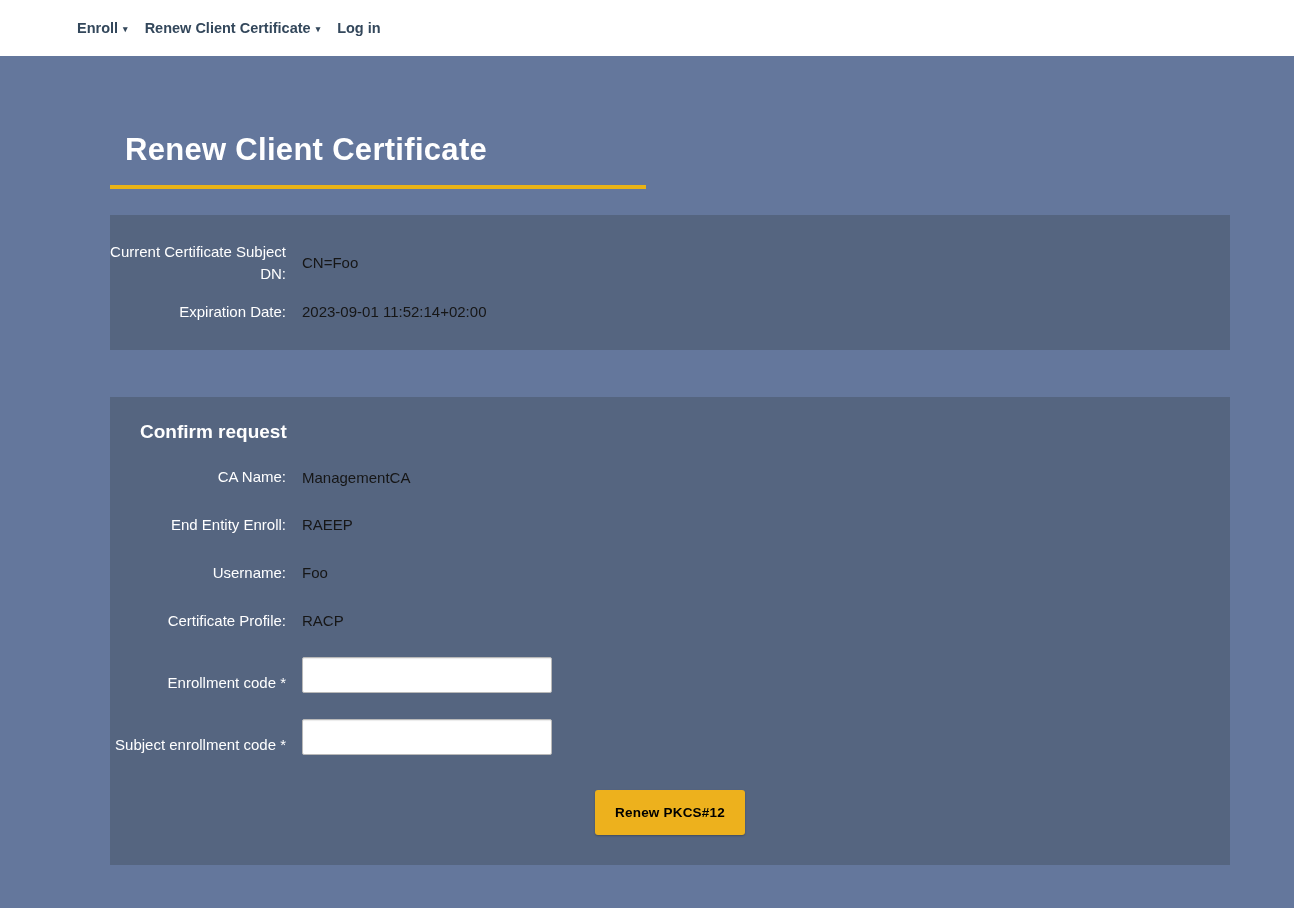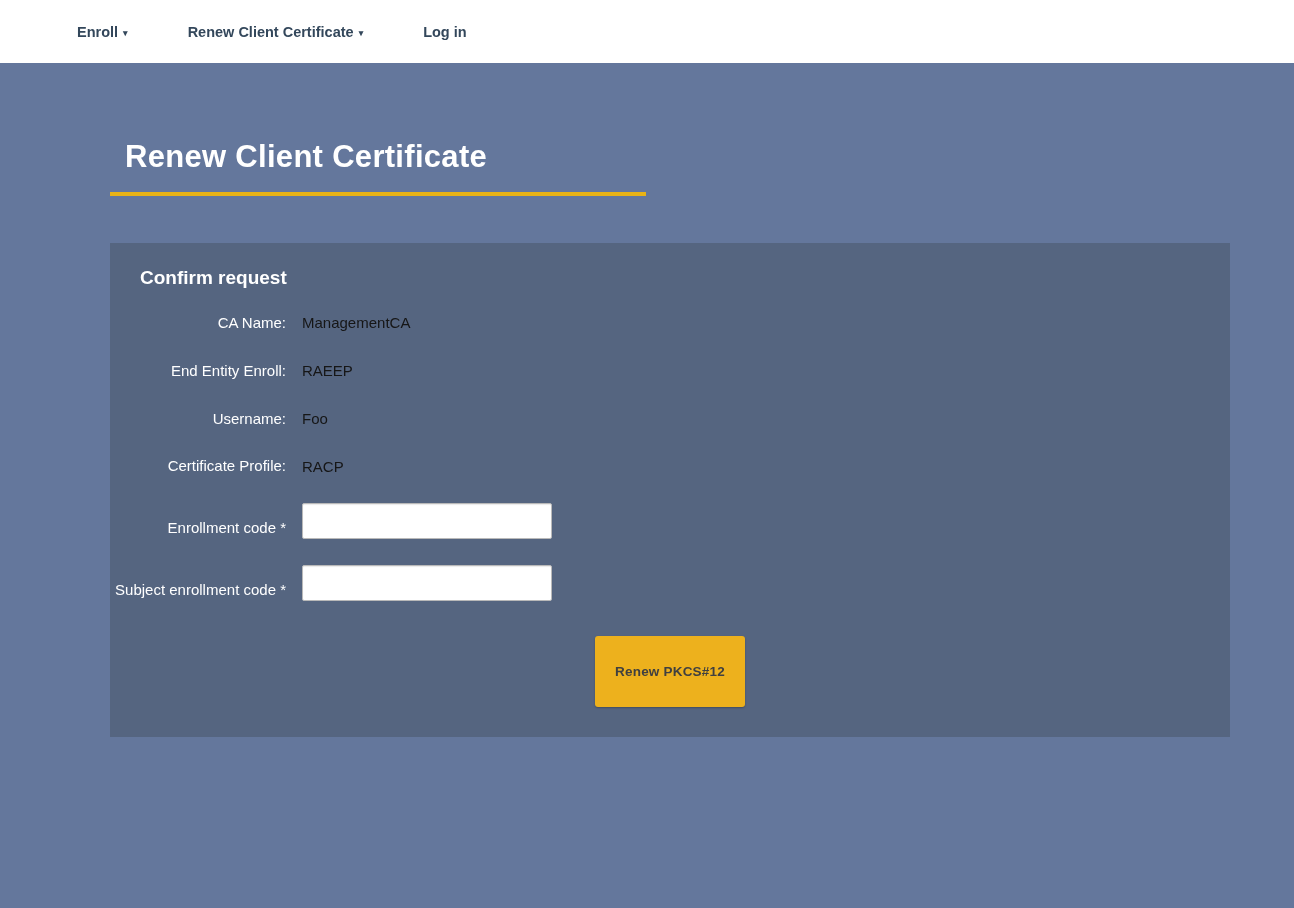--- a/index.html
+++ b/index.html
@@ -5,26 +5,26 @@
   * { box-sizing: border-box; margin: 0; padding: 0; }
   html, body { width: 1294px; min-height: 908px; }
   body {
     background: #64779c;
     font-family: "Liberation Sans", sans-serif;
     overflow-x: hidden;
   }
 
   
   .topnav {
-    height: 63px;
+    height: 56px;
     background: #ffffff;
     display: flex;
     align-items: center;
     padding-left: 77px;
-    gap: 60px;
+    gap: 17px;
   }
   .nav-link {
     display: inline-flex;
     align-items: baseline;
     gap: 5px;
     color: #33475b;
     font-weight: 700;
     font-size: 14.5px;
     text-decoration: none;
     cursor: pointer;
@@ -86,27 +86,27 @@
     background: #ffffff;
     font-family: "Liberation Sans", sans-serif;
     font-size: 15px;
     padding: 0 8px;
     box-shadow: inset 0 1px 1px rgba(0,0,0,0.08);
   }
 
   .button-row { display: flex; justify-content: center; margin-top: 22px; }
   .submit-btn {
     background: #edb11d;
-    color: #404040;
+    color: #000000;
     font-family: "Liberation Sans", sans-serif;
     font-weight: 700;
     font-size: 13.5px;
     border: none;
     border-radius: 3px;
-    padding: 28px 20px;
+    padding: 15px 20px;
     cursor: pointer;
     box-shadow: 0 1px 2px rgba(0,0,0,0.25);
     letter-spacing: 0.2px;
   }
 </style>
 </head>
 <body>
 
 <nav class="topnav">
   <a class="nav-link">
@@ -120,20 +120,30 @@
   <a class="nav-link">
     <span>Log in</span>
   </a>
 </nav>
 
 <main class="content">
 
   <h1 class="page-title">Renew Client Certificate</h1>
   <div class="title-rule"></div>
 
+  <section class="panel cert">
+    <div class="row">
+      <div class="row-label">Current Certificate Subject DN:</div>
+      <div class="row-value">CN=Foo</div>
+    </div>
+    <div class="row">
+      <div class="row-label">Expiration Date:</div>
+      <div class="row-value">2023-09-01 11:52:14+02:00</div>
+    </div>
+  </section>
 
   <section class="panel confirm">
     <h2 class="panel-heading">Confirm request</h2>
 
     <div class="row">
       <div class="row-label">CA Name:</div>
       <div class="row-value">ManagementCA</div>
     </div>
     <div class="row">
       <div class="row-label">End Entity Enroll:</div>

